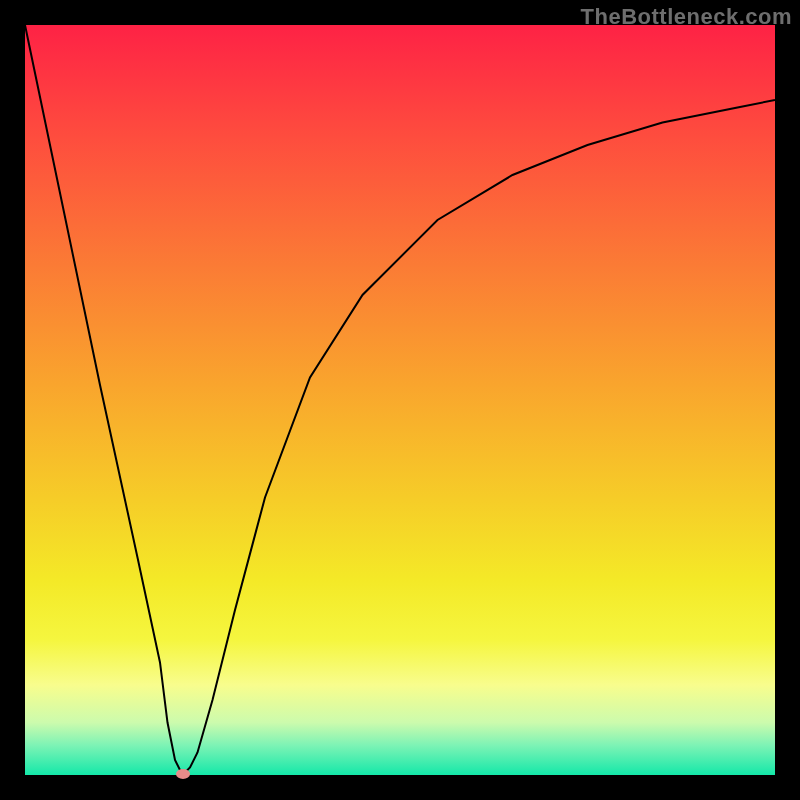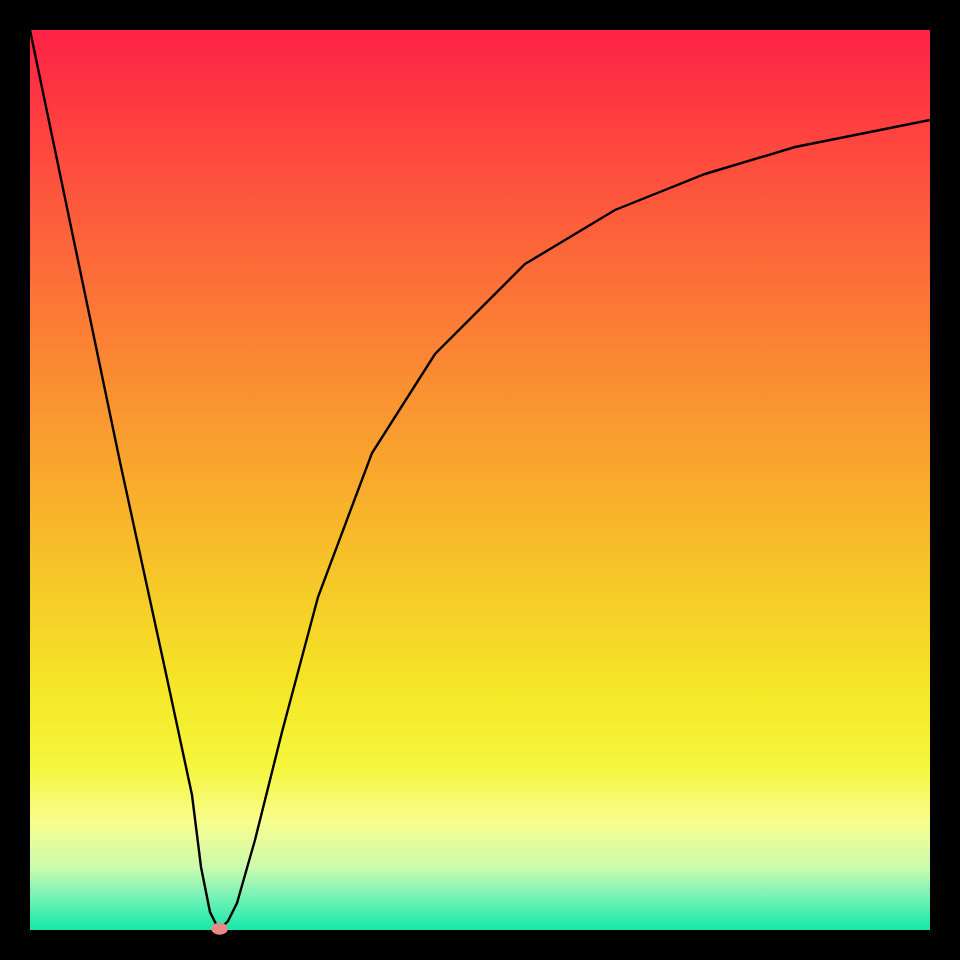--- a/index.html
+++ b/index.html
@@ -68,13 +68,14 @@
 </head>
 <body>
 
 <div class="chart-frame">
   <div class="plot-area">
     <svg class="curve" viewBox="0 0 750 750" preserveAspectRatio="none">
       <path id="curve-path" d="M 0.0 0.0 L 37.5 180.0 L 75.0 360.0 L 112.5 532.5 L 135.0 637.5 L 142.5 697.5 L 150.0 735.0 L 157.5 750.0 L 165.0 742.5 L 172.5 727.5 L 187.5 675.0 L 210.0 585.0 L 240.0 472.5 L 285.0 352.5 L 337.5 270.0 L 412.5 195.0 L 487.5 150.0 L 562.5 120.0 L 637.5 97.5 L 712.5 82.5 L 750.0 75.0" fill="none" stroke="#000" stroke-width="2"></path>
     </svg>
     <div id="marker" class="marker" style="left: 150.5px; top: 744px;"></div>
   </div>
+  <div class="credit">TheBottleneck.com</div>
 </div>
 
 </body></html>

